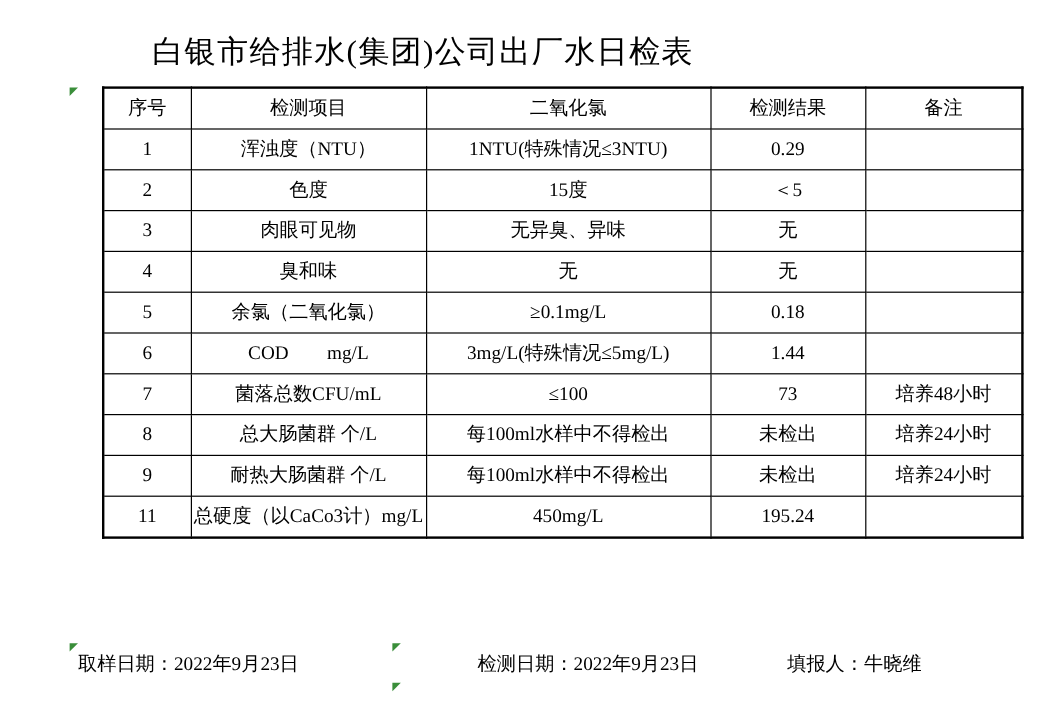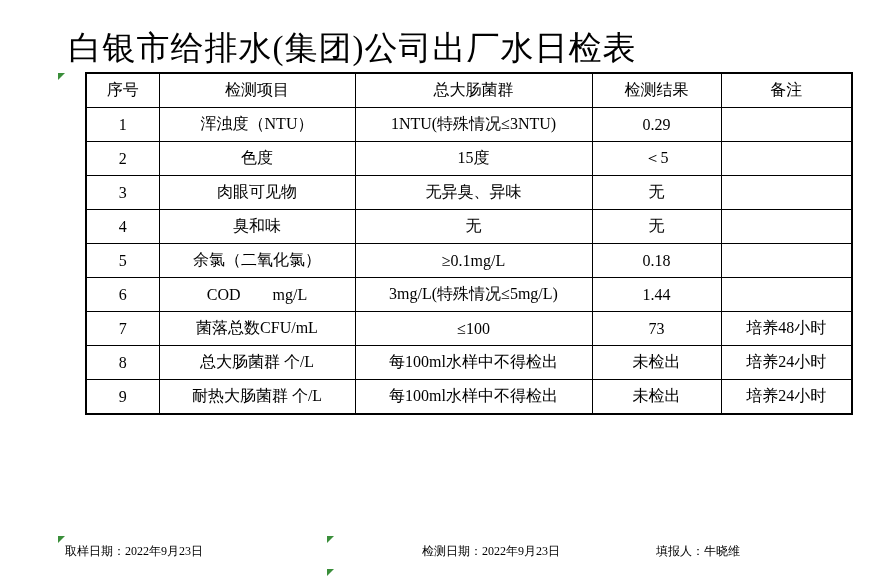--- a/index.html
+++ b/index.html
@@ -15,21 +15,21 @@
     font-family: "Liberation Serif", "DejaVu Serif", serif;
     color: #000000;
     overflow: hidden;
   }
   #title {
     position: absolute;
     top: 26px;
     left: 0;
     width: 705px;
     text-align: center;
-    font-size: 33px;
+    font-size: 26px;
     letter-spacing: 1px;
     font-weight: 500;
     white-space: nowrap;
   }
   table.report {
     position: absolute;
     left: 57px;
     top: 72px;
     width: 766px;
     border-collapse: collapse;
@@ -44,26 +44,26 @@
     text-align: center;
     vertical-align: middle;
     font-size: 16px;
     font-weight: normal;
     white-space: pre;
     overflow: hidden;
   }
   .footer-item {
     position: absolute;
     top: 543px;
-    font-size: 12px;
+    font-size: 16px;
     white-space: nowrap;
     text-align: center;
   }
   #footer-sampling { left: 65px; }
-  #footer-testing  { left: 398px; margin-left: 24px; }
+  #footer-testing  { left: 398px; }
   #footer-reporter { left: 656px; }
   .cell-flag {
     position: absolute;
     width: 0;
     height: 0;
     border-top: 7px solid #3a8e3a;
     border-right: 7px solid transparent;
   }
   #flag-1 { left: 58px;  top: 73px;  }
   #flag-2 { left: 58px;  top: 536px; }
@@ -82,21 +82,21 @@
       <col style="width:73px">
         <col style="width:196px">
         <col style="width:237px">
         <col style="width:129px">
         <col style="width:131px">
     </colgroup>
     <thead>
       <tr>
         <th>序号</th>
         <th>检测项目</th>
-        <th>总大肠菌群</th>
+        <th>二氧化氯</th>
         <th>检测结果</th>
         <th>备注</th>
       </tr>
     </thead>
     <tbody>
       <tr>
         <td>1</td>
         <td>浑浊度（NTU）</td>
         <td>1NTU(特殊情况≤3NTU)</td>
         <td>0.29</td>
@@ -151,20 +151,27 @@
         <td>未检出</td>
         <td>培养24小时</td>
       </tr>
       <tr>
         <td>9</td>
         <td>耐热大肠菌群 个/L</td>
         <td>每100ml水样中不得检出</td>
         <td>未检出</td>
         <td>培养24小时</td>
       </tr>
+      <tr>
+        <td>11</td>
+        <td>总硬度（以CaCo3计）mg/L</td>
+        <td>450mg/L</td>
+        <td>195.24</td>
+        <td></td>
+      </tr>
     </tbody>
   </table>
 
   <div class="footer-item" id="footer-sampling">取样日期：2022年9月23日</div>
   <div class="footer-item" id="footer-testing">检测日期：2022年9月23日</div>
   <div class="footer-item" id="footer-reporter">填报人：牛晓维</div>
 
   <div class="cell-flag" id="flag-1"></div>
   <div class="cell-flag" id="flag-2"></div>
   <div class="cell-flag" id="flag-3"></div>

